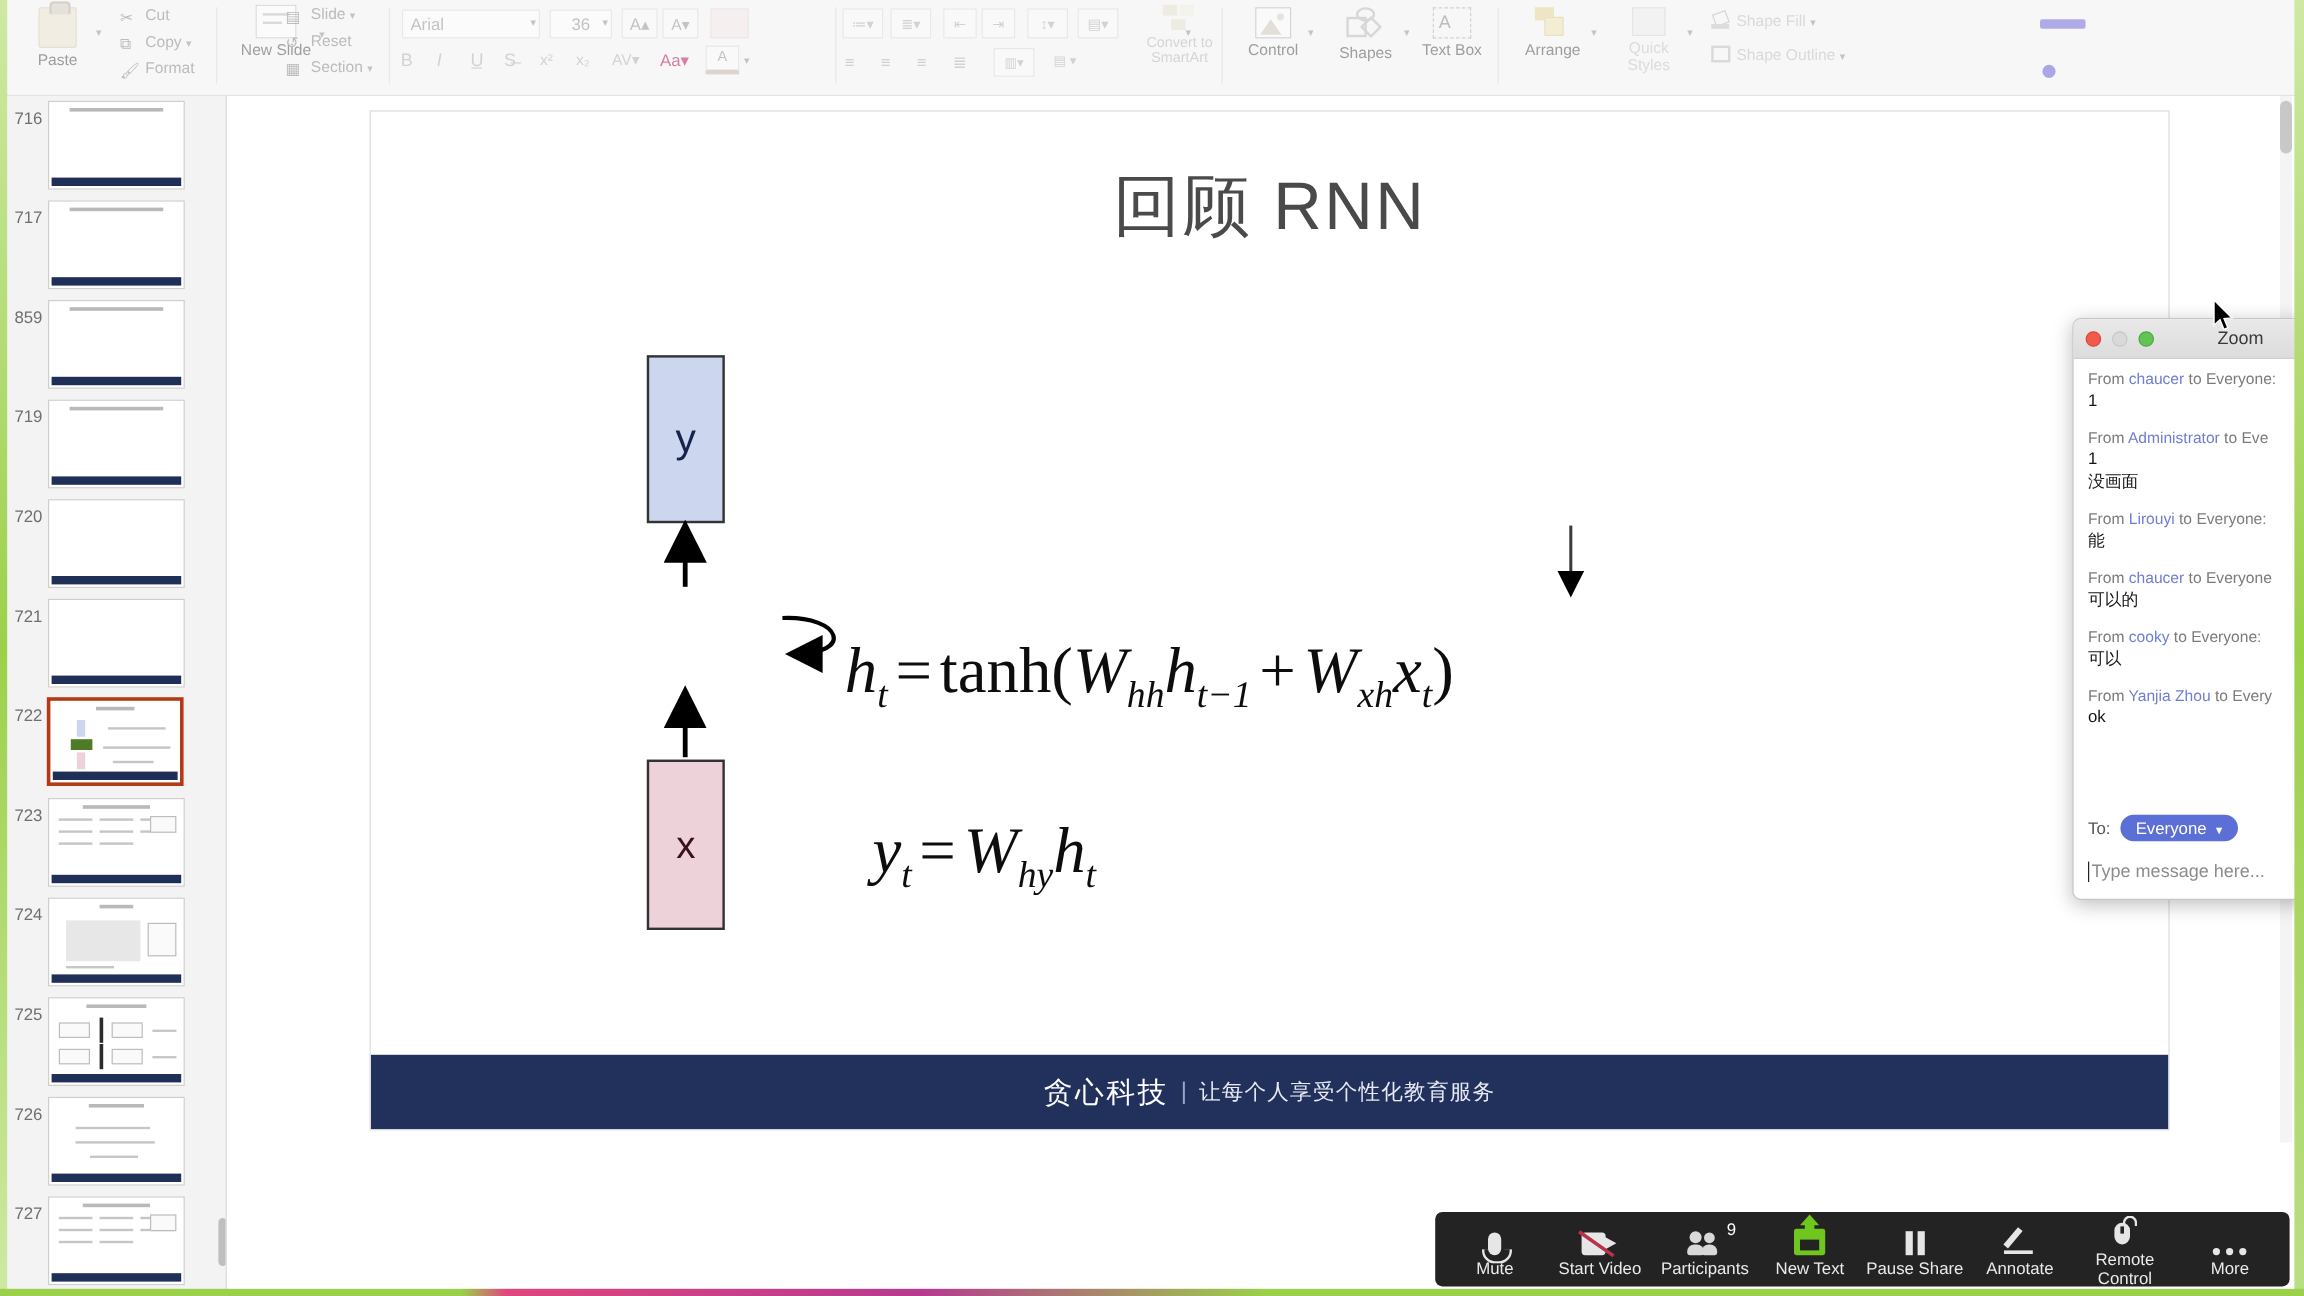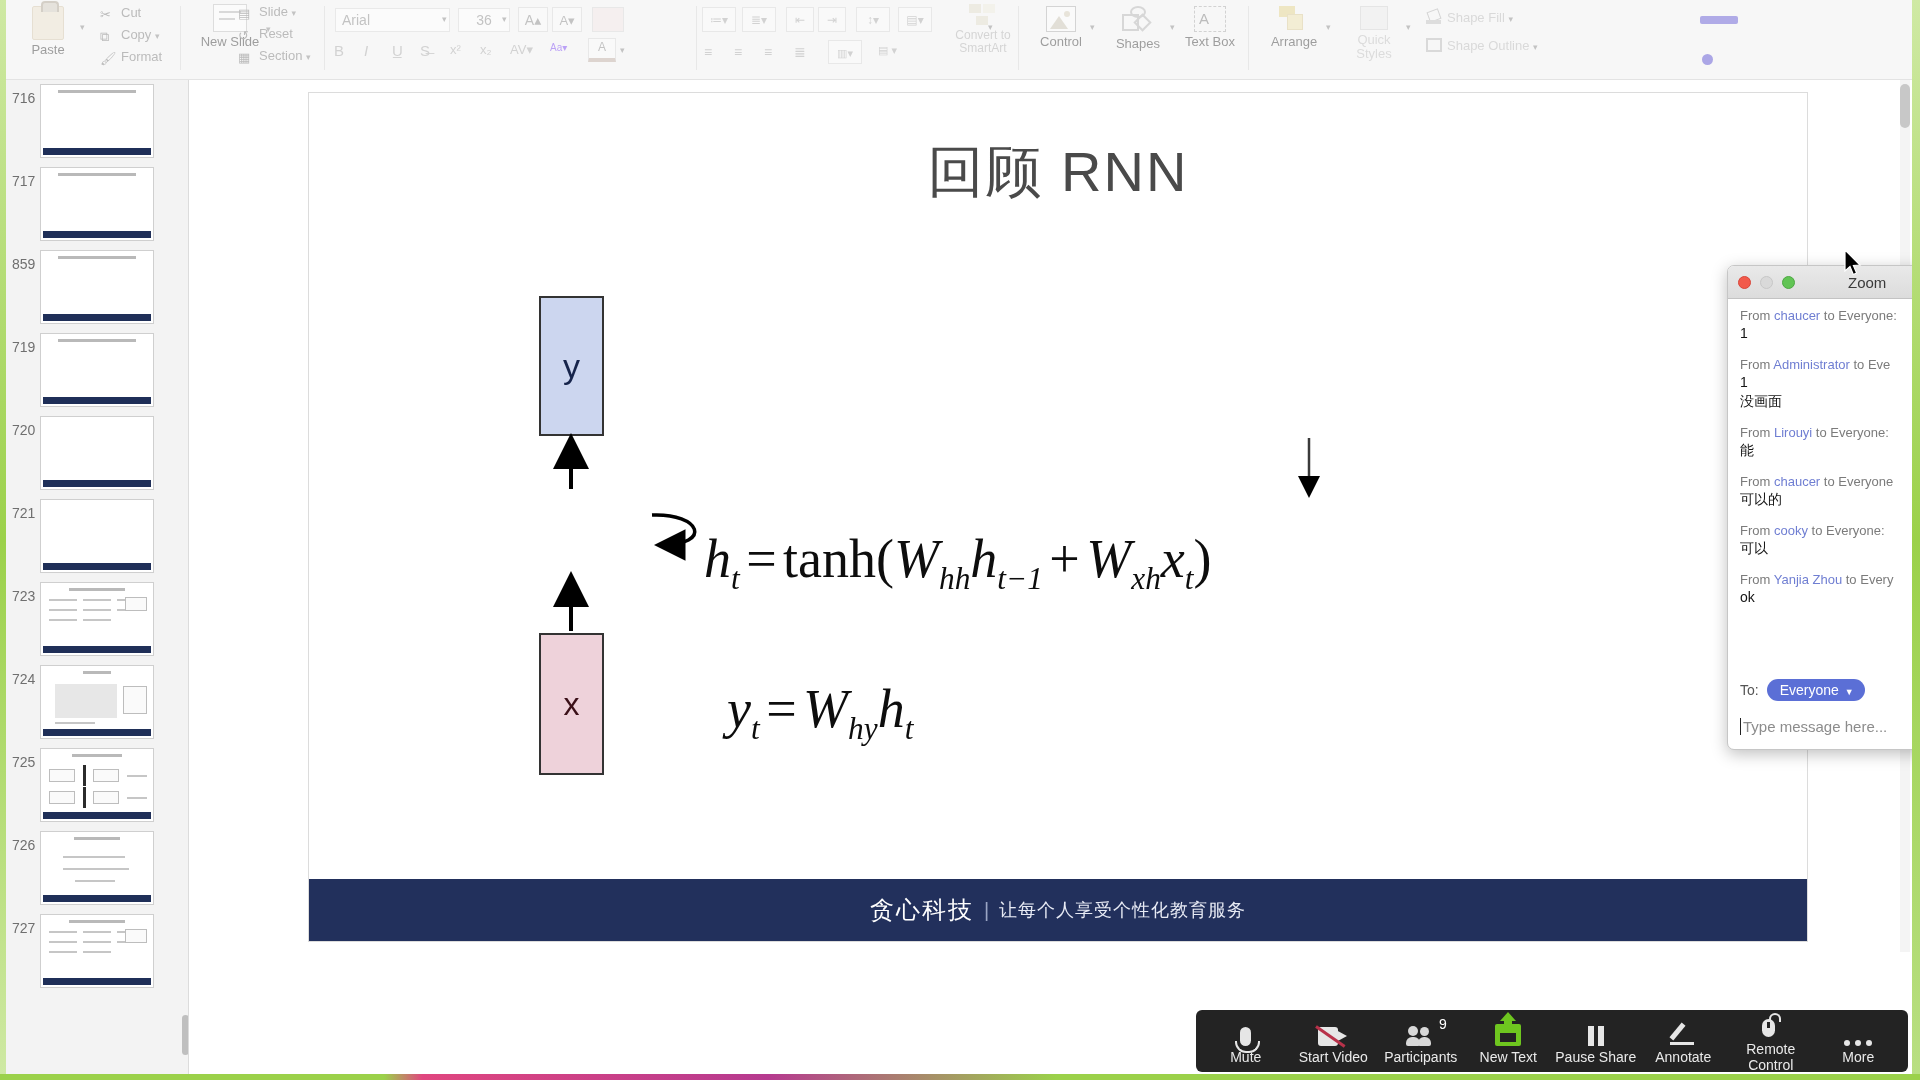--- a/index.html
+++ b/index.html
@@ -277,21 +277,21 @@
         <span class="tile" style="position:absolute;left:222px;top:7px;width:30px;height:25px;color:#9a9a9a;font-size:13px;text-align:center;line-height:25px;">A▾</span>
         <span class="tile" style="position:absolute;left:262px;top:7px;width:32px;height:25px;background:#f5eaea;"></span>
 
         <span class="small-row" style="left:4px;top:42px;color:#b5b5b5;font-size:15px;">B</span>
         <span class="small-row" style="left:34px;top:42px;color:#b5b5b5;font-size:15px;font-style:italic;">I</span>
         <span class="small-row" style="left:62px;top:42px;color:#b5b5b5;font-size:15px;">U̲</span>
         <span class="small-row" style="left:90px;top:42px;color:#b5b5b5;font-size:15px;">S̶</span>
         <span class="small-row" style="left:120px;top:42px;color:#b5b5b5;font-size:13px;">x²</span>
         <span class="small-row" style="left:150px;top:42px;color:#b5b5b5;font-size:13px;">x₂</span>
         <span class="small-row" style="left:180px;top:42px;color:#b5b5b5;font-size:13px;">AV▾</span>
-        <span class="small-row" style="left:220px;top:42px;color:#8b5cf6;font-size:10px;">Aa▾</span>
+        <span class="small-row" style="left:220px;top:42px;color:#be185d;font-size:14px;">Aa▾</span>
         <span class="tile" style="position:absolute;left:258px;top:38px;width:28px;height:24px;color:#9a9a9a;font-size:12px;text-align:center;line-height:17px;border-bottom:4px solid #c9b9b0;">A</span>
         <span class="caret" style="position:absolute;left:290px;top:45px;">▾</span>
       </div>
       <div class="rsep" style="left:696px;"></div>
 
       <div class="rgroup" style="left:700px;width:300px;">
         <span class="tile" style="position:absolute;left:2px;top:7px;width:34px;height:25px;color:#b5b5b5;font-size:12px;text-align:center;line-height:25px;">≔▾</span>
         <span class="tile" style="position:absolute;left:42px;top:7px;width:34px;height:25px;color:#b5b5b5;font-size:12px;text-align:center;line-height:25px;">≣▾</span>
         <span class="tile" style="position:absolute;left:86px;top:7px;width:28px;height:25px;color:#b5b5b5;font-size:12px;text-align:center;line-height:25px;">⇤</span>
         <span class="tile" style="position:absolute;left:118px;top:7px;width:28px;height:25px;color:#b5b5b5;font-size:12px;text-align:center;line-height:25px;">⇥</span>
@@ -415,20 +415,35 @@
         </div>
         <div class="thumb-row">
           <span class="thumb-num">720</span>
           <div class="thumb-box">
             <div class="thumb-footer"></div>
           </div>
         </div>
         <div class="thumb-row">
           <span class="thumb-num">721</span>
           <div class="thumb-box">
+            <div class="thumb-footer"></div>
+          </div>
+        </div>
+        <div class="thumb-row selected">
+          <span class="thumb-num">722</span>
+          <div class="thumb-box">
+            <div class="thumb-title">
+              <b style="width:34%"></b>
+            </div>
+            <div class="tblue" style="left:22px;top:16px;width:7px;height:14px;"></div>
+            <div class="tgreen" style="left:17px;top:32px;width:18px;height:9px;"></div>
+            <div class="tpink" style="left:22px;top:43px;width:7px;height:14px;"></div>
+            <div class="tline" style="left:48px;top:22px;width:48px;"></div>
+            <div class="tline" style="left:44px;top:38px;width:56px;"></div>
+            <div class="tline" style="left:52px;top:50px;width:34px;"></div>
             <div class="thumb-footer"></div>
           </div>
         </div>
         <div class="thumb-row">
           <span class="thumb-num">723</span>
           <div class="thumb-box">
             <div class="thumb-title">
               <b style="width:56%"></b>
             </div>
             <div class="tline" style="left:8px;top:16px;width:28px;"></div>

